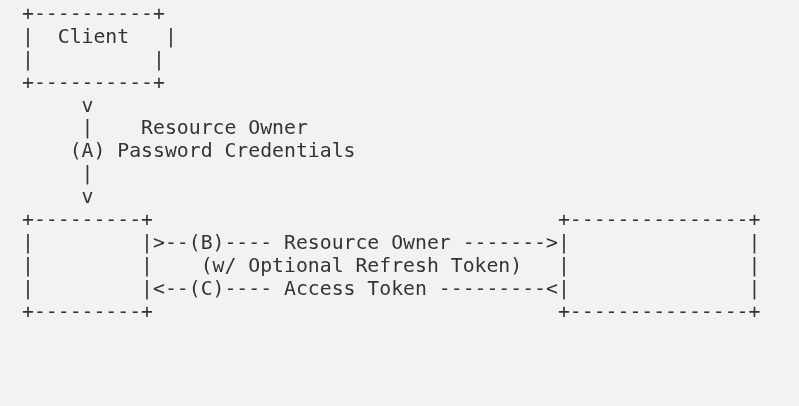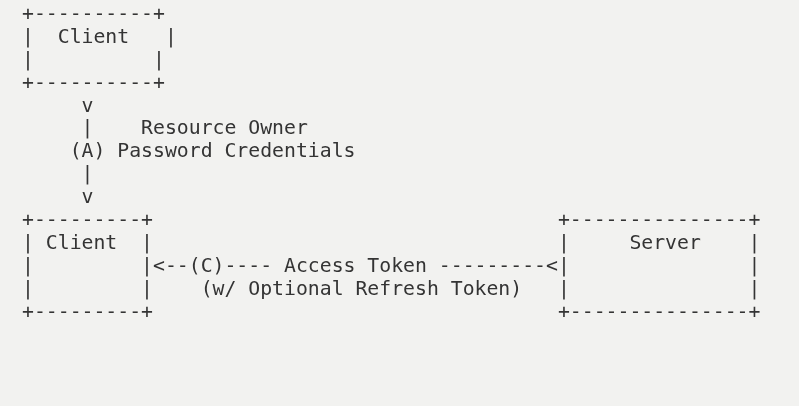--- a/index.html
+++ b/index.html
@@ -35,17 +35,17 @@
   <div class="line">+----------+</div>
   <div class="line">|  Client   |</div>
   <div class="line">|          |</div>
   <div class="line">+----------+</div>
   <div class="line">     v</div>
   <div class="line">     |    Resource Owner</div>
   <div class="line">    (A) Password Credentials</div>
   <div class="line">     |</div>
   <div class="line">     v</div>
   <div class="line">+---------+                                  +---------------+</div>
-  <div class="line">| Client  |                                  |     Server    |</div>
+  <div class="line">|         |&gt;--(B)---- Resource Owner -------&gt;|               |</div>
+  <div class="line">|         |    (w/ Optional Refresh Token)   |               |</div>
   <div class="line">|         |&lt;--(C)---- Access Token ---------&lt;|               |</div>
-  <div class="line">|         |    (w/ Optional Refresh Token)   |               |</div>
   <div class="line">+---------+                                  +---------------+</div>
 </div>
 
 </body></html>

